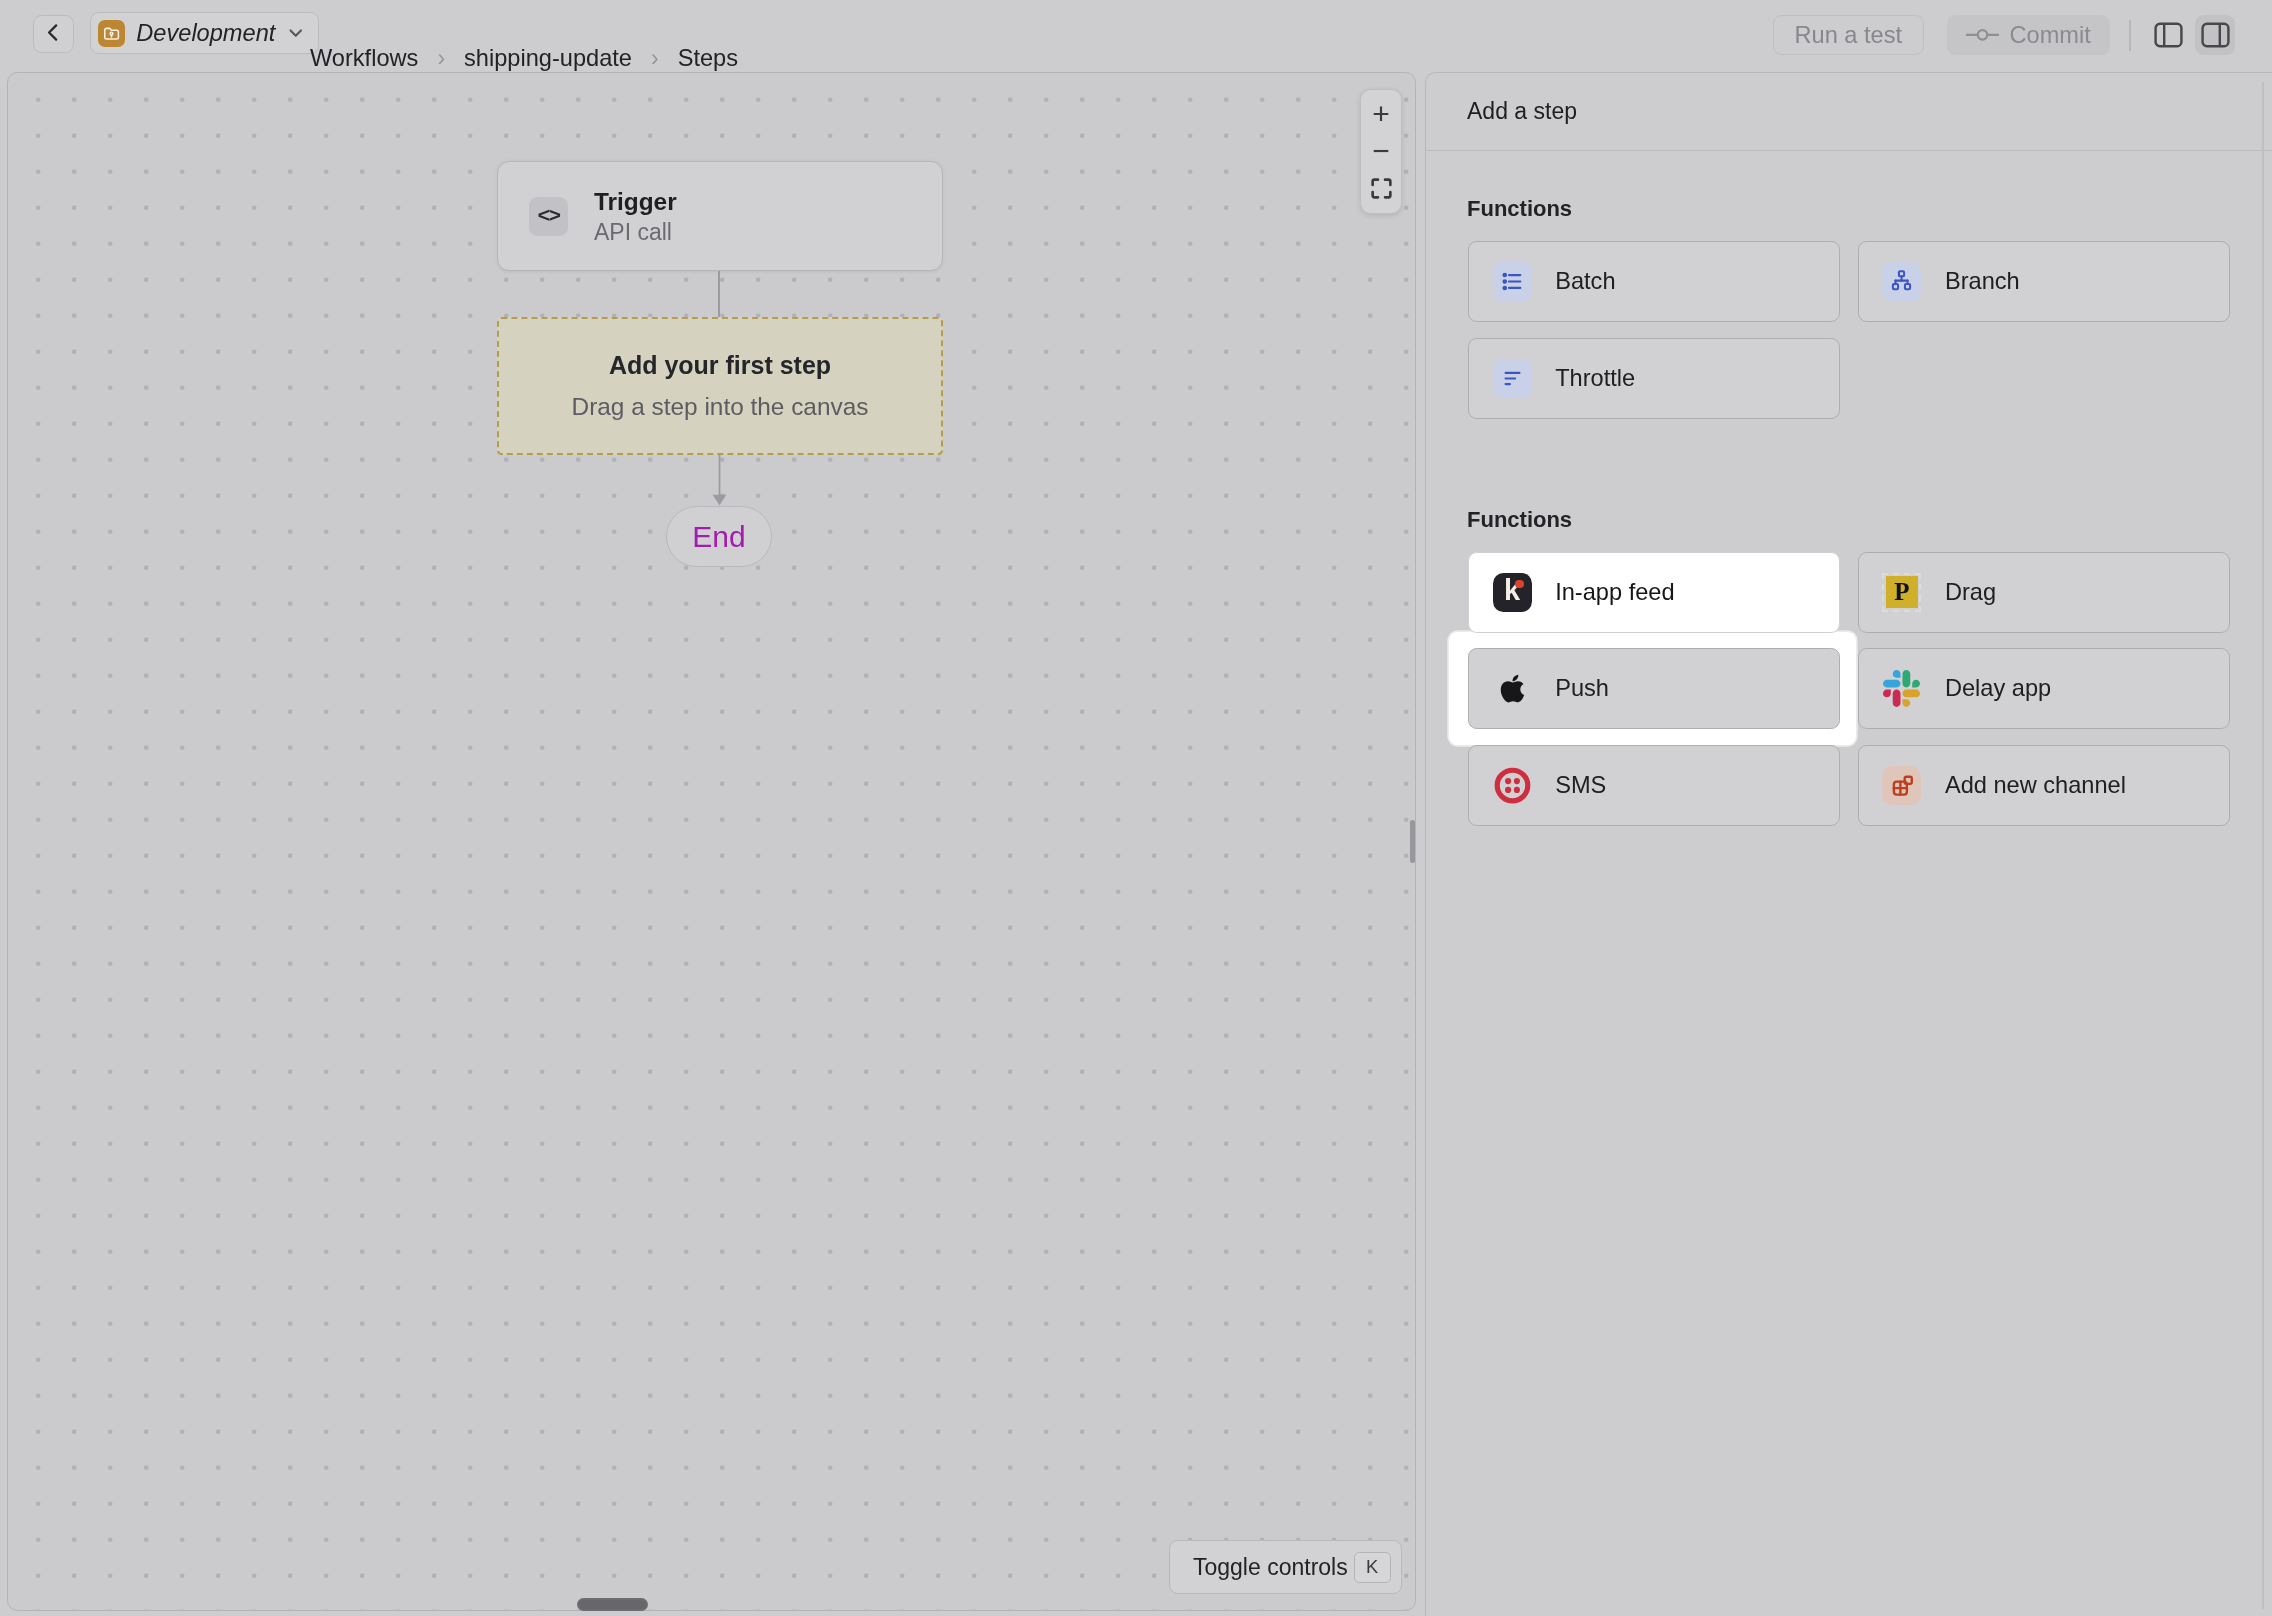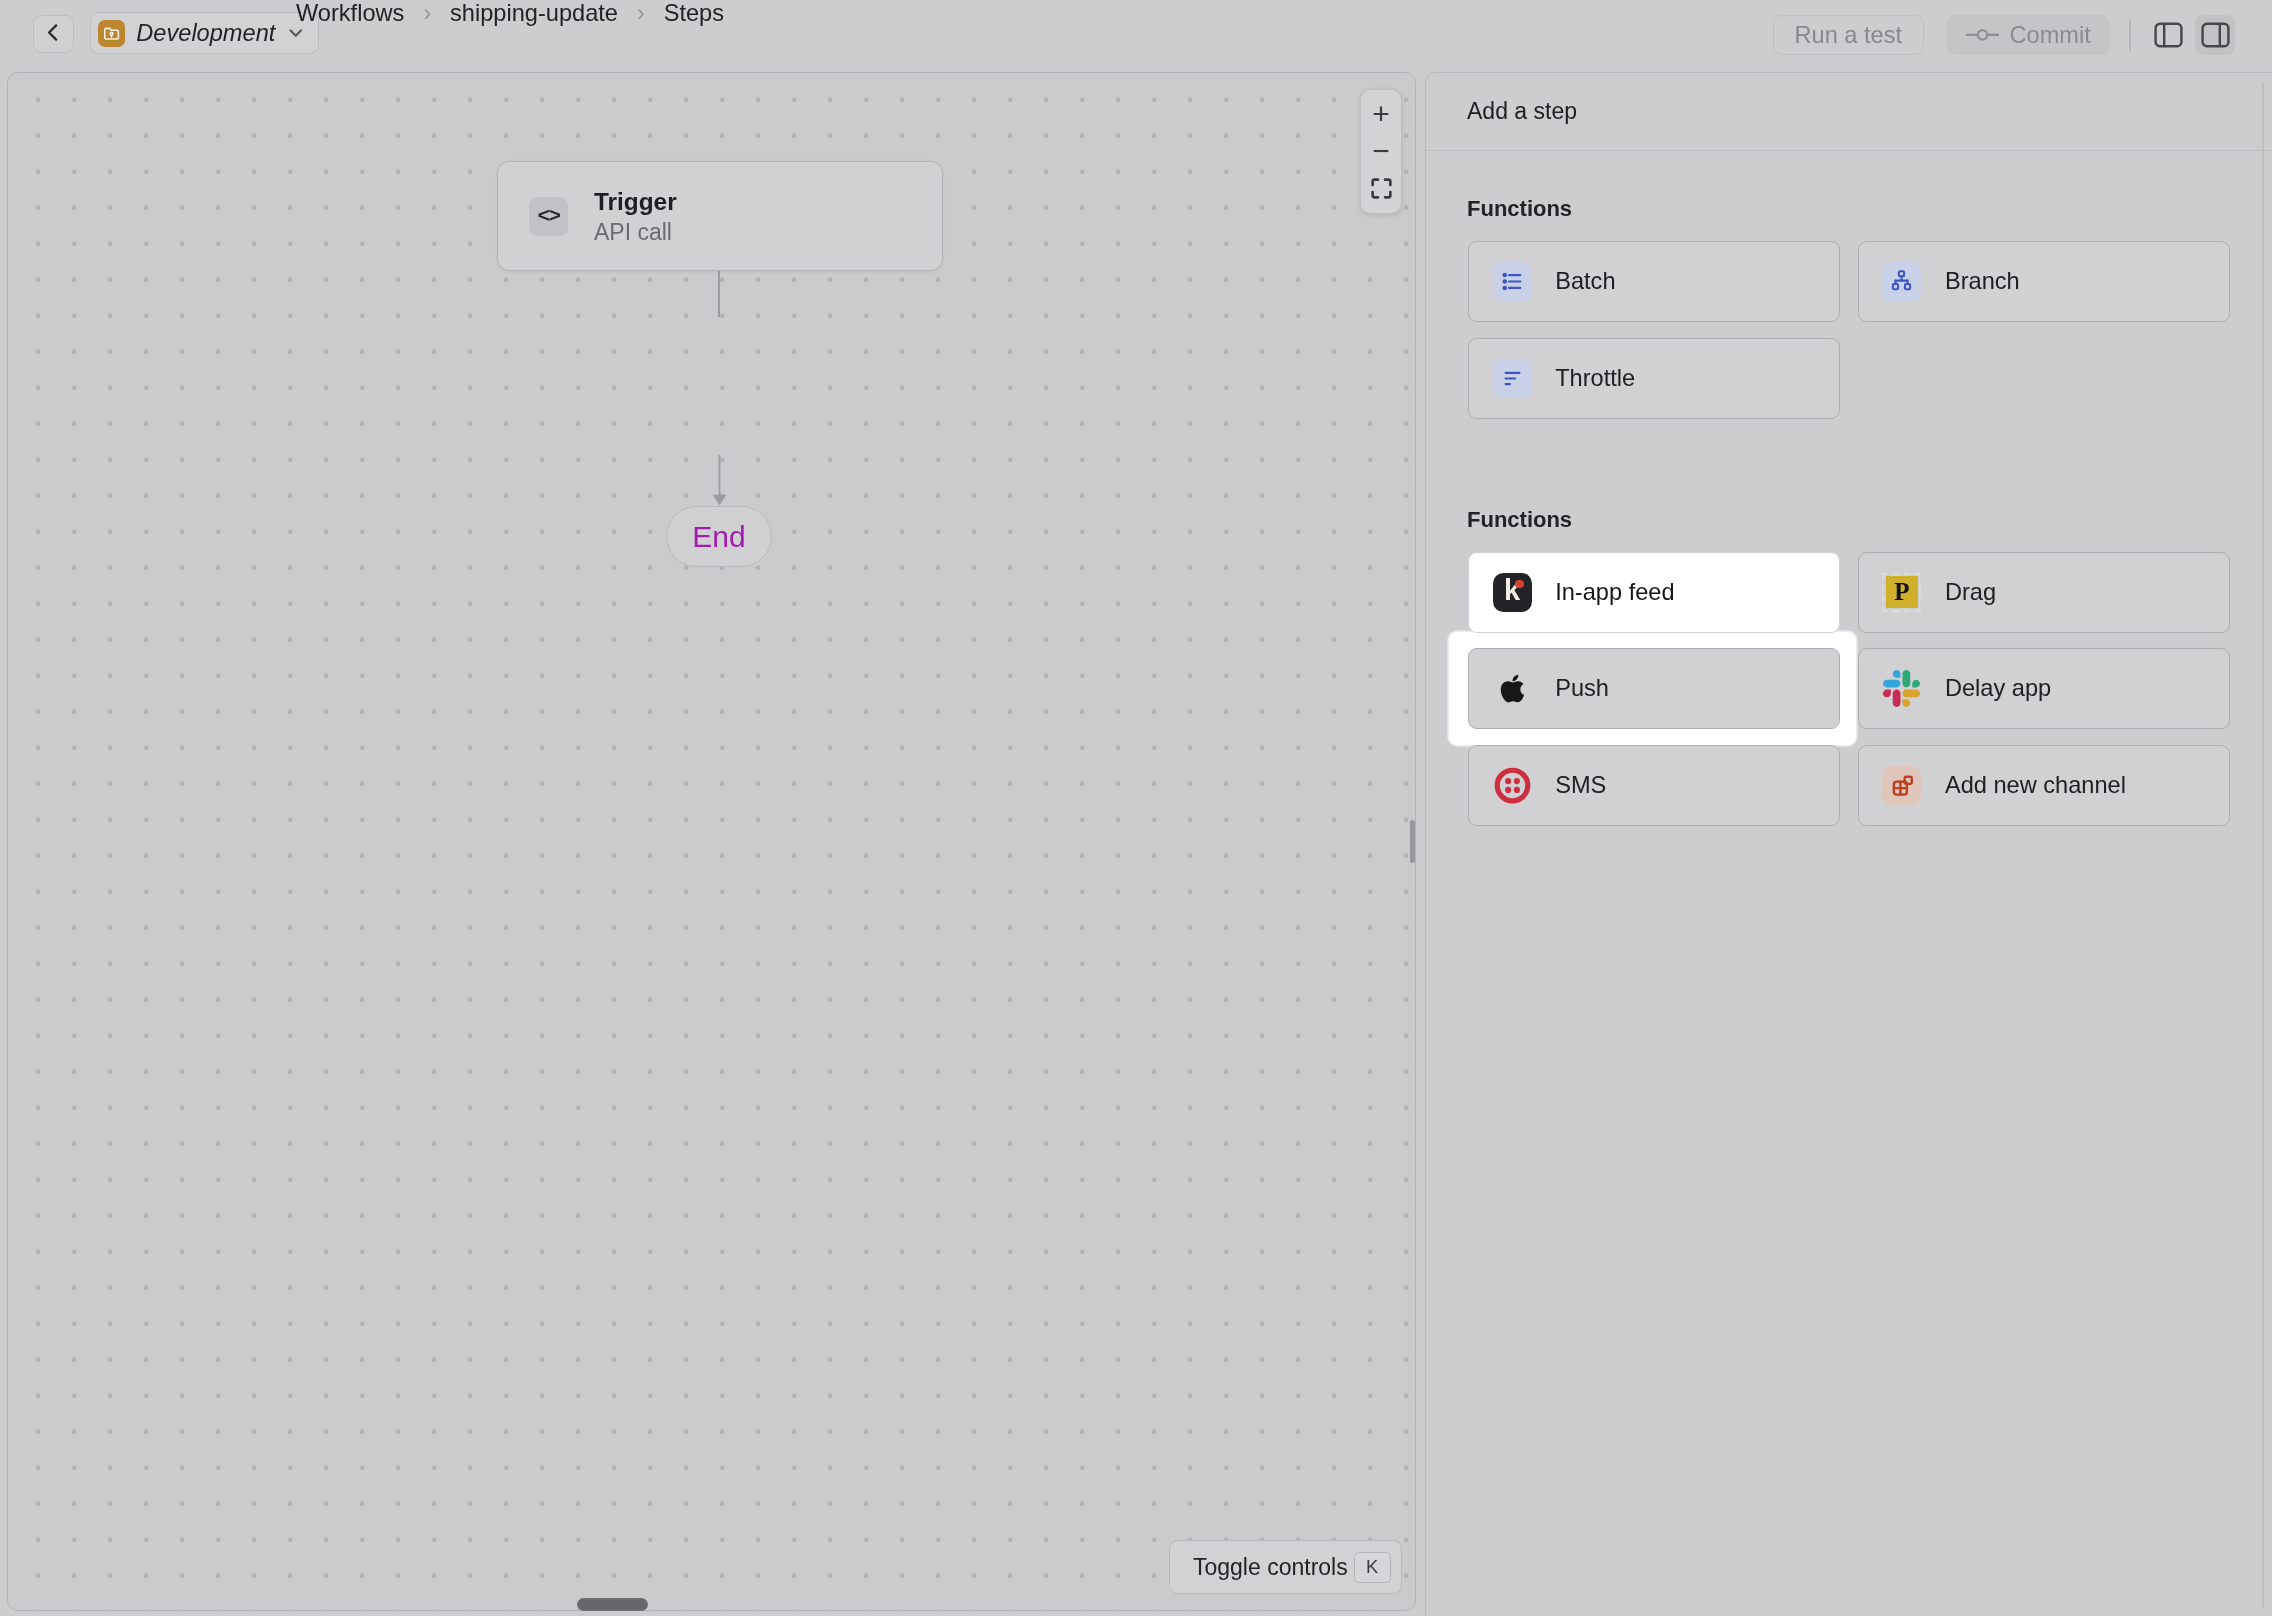--- a/index.html
+++ b/index.html
@@ -26,22 +26,22 @@
     position: absolute; left: 90px; top: 12.2px; height: 42px; padding: 0 14px 0 7px;
     display: flex; align-items: center; gap: 11.3px;
     border: 1.7px solid #bcbcc0; border-radius: 8.7px; background: #d2d2d4; cursor: pointer; font-style: italic;
   }
   .env-icon {
     width: 27px; height: 27px; border-radius: 7px; background: #bd8630;
     display: flex; align-items: center; justify-content: center;
   }
   .env-label { font-size: 23.6px; font-weight: 500; color: #232327; }
   .breadcrumb {
-    position: absolute; left: 296px; top: 0; height: 72px;
-    display: flex; align-items: flex-start; gap: 19px; font-size: 23.6px;
+    position: absolute; left: 310px; top: 0; height: 72px;
+    display: flex; align-items: flex-end; gap: 19px; font-size: 23.6px;
   }
   .crumb { color: #232327; cursor: pointer; }
   .crumb-sep { color: #97979c; font-size: 23px; }
   .topbar-right {
     position: absolute; right: 38px; top: 15px; height: 40px;
     display: flex; align-items: center;
   }
   .run-test-btn {
     height: 40px; padding: 0 21px; border: 1.7px solid #bfbfc3; border-radius: 8.7px;
     background: transparent; color: #87878d; font-size: 23.6px; cursor: pointer;
@@ -266,20 +266,24 @@
   <div class="trigger-card">
     <div class="trigger-icon-box">&lt;&gt;</div>
     <div>
       <div class="trigger-title">Trigger</div>
       <div class="trigger-sub">API call</div>
     </div>
   </div>
 
   <div class="connector v1"></div>
 
+  <div class="dashed-box">
+    <div class="dashed-title">Add your first step</div>
+    <div class="dashed-sub">Drag a step into the canvas</div>
+  </div>
 
   <div class="arrow-wrap">
     <svg width="21" height="52" viewBox="0 0 24 60" fill="none">
       <line x1="12" y1="0" x2="12" y2="48" stroke="#9b9ba1" stroke-width="2"></line>
       <polygon points="4,46 20,46 12,58" fill="#9b9ba1"></polygon>
     </svg>
   </div>
 
   <div class="end-pill">End</div>
 

